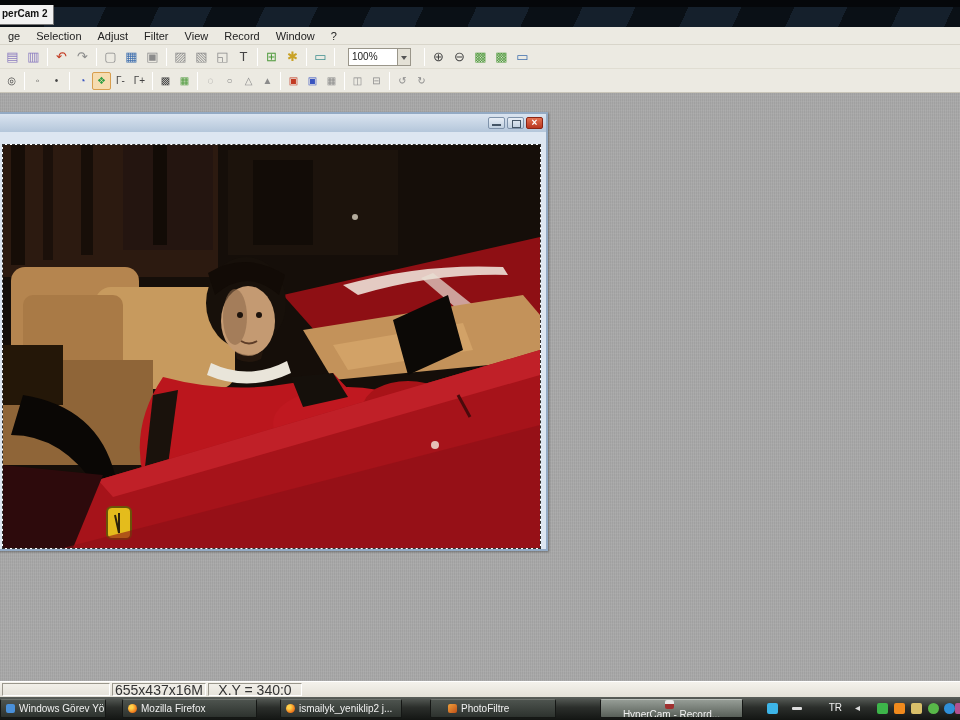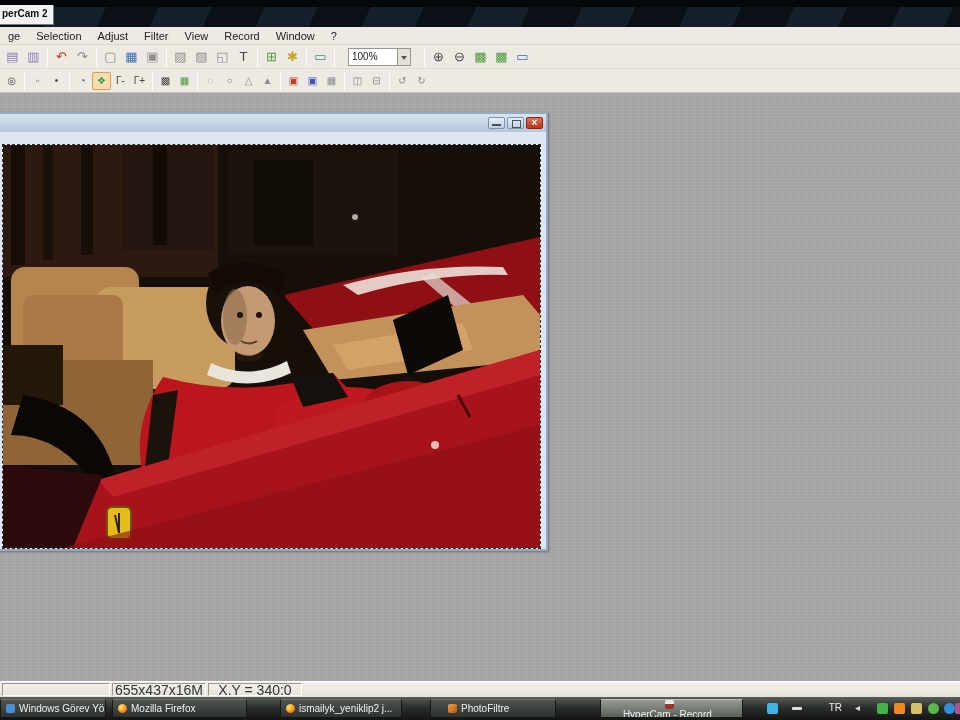--- a/index.html
+++ b/index.html
@@ -262,21 +262,21 @@
   <span class="sb-cell sb-1"></span>
   <span class="sb-cell sb-2">655x437x16M</span>
   <span class="sb-cell sb-3">X,Y = 340:0</span>
 </div>
 
 <div class="taskbar">
   <div class="task-btn" style="left:0; width:106px;">
     <span class="task-ico tk-blue"></span>
     <span>Windows Görev Yön...</span>
   </div>
-  <div class="task-btn" style="left:112px; width:135px;">
+  <div class="task-btn" style="left:122px; width:135px;">
     <span class="task-ico tk-ff"></span>
     <span>Mozilla Firefox</span>
   </div>
   <div class="task-btn" style="left:280px; width:122px;align-items:center;">
     <span class="task-ico tk-ff"></span>
     <span>ismailyk_yeniklip2 j...</span>
   </div>
   <div class="task-btn" style="left:430px; width:126px;padding-left:17px;">
     <span class="task-ico tk-pf"></span>
     <span>PhotoFiltre</span>

